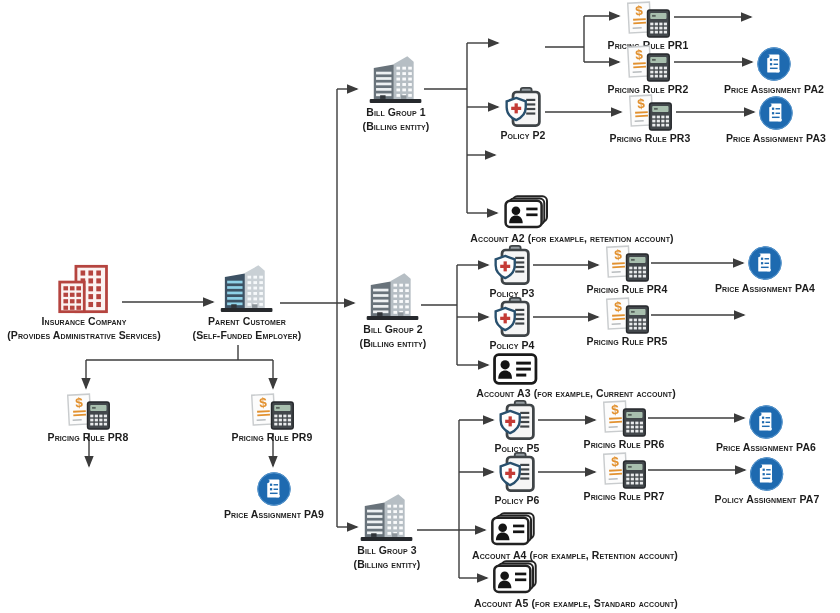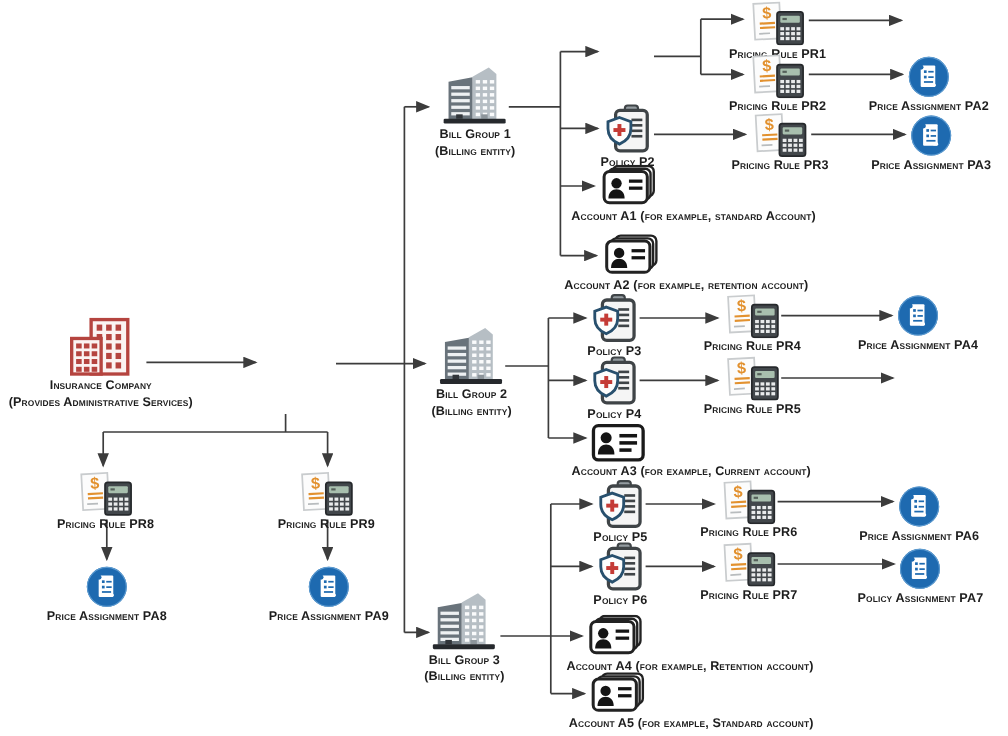--- a/index.html
+++ b/index.html
@@ -224,20 +224,27 @@
   </svg>
 
   <div class="node" style="left:84px;top:264px">
     <svg class="ic" width="60" height="50">
         <use href="#sym-bred"></use>
       </svg>
     <div class="lbl">Insurance Company</div>
     <div class="lbl">(Provides Administrative Services)</div>
   </div>
 
+  <div class="node" style="left:247px;top:261px">
+    <svg class="ic" width="58" height="53" style="--cl:#3d5264;--clw:#8fd2e8;--cr:#c9d0d5;--crw:#f6f9fb">
+        <use href="#sym-city"></use>
+      </svg>
+    <div class="lbl">Parent Customer</div>
+    <div class="lbl">(Self-Funded Employer)</div>
+  </div>
 
   <div class="node" style="left:396px;top:52px">
     <svg class="ic" width="58" height="53">
         <use href="#sym-city"></use>
       </svg>
     <div class="lbl">Bill Group 1</div>
     <div class="lbl">(Billing entity)</div>
   </div>
 
   <div class="node" style="left:393px;top:269px">
@@ -365,39 +372,27 @@
         <use href="#sym-pa"></use>
       </svg>
     <div class="lbl">Price Assignment PA6</div>
   </div>
   <div class="node" style="left:767px;top:456px">
     <svg class="ic" width="36" height="36">
         <use href="#sym-pa"></use>
       </svg>
     <div class="lbl">Policy Assignment PA7</div>
   </div>
-  <div class="node" style="left:89px;top:471px">
-    <svg class="ic" width="36" height="36">
-        <use href="#sym-pa"></use>
-      </svg>
-    <div class="lbl">Price Assignment PA8</div>
-  </div>
   <div class="node" style="left:274px;top:471px">
     <svg class="ic" width="36" height="36">
         <use href="#sym-pa"></use>
       </svg>
     <div class="lbl">Price Assignment PA9</div>
   </div>
 
-  <div class="node" style="left:524px;top:137px">
-    <svg class="ic" width="50" height="36">
-        <use href="#sym-acct-multi"></use>
-      </svg>
-    <div class="lbl" style="position:relative;left:54px">Account A1 (for example, standard Account)</div>
-  </div>
   <div class="node" style="left:526px;top:195px">
     <svg class="ic" width="50" height="36">
         <use href="#sym-acct-multi"></use>
       </svg>
     <div class="lbl" style="position:relative;left:46px">Account A2 (for example, retention account)</div>
   </div>
   <div class="node" style="left:515px;top:352px">
     <svg class="ic" width="46" height="34">
         <use href="#sym-acct-single"></use>
       </svg>

